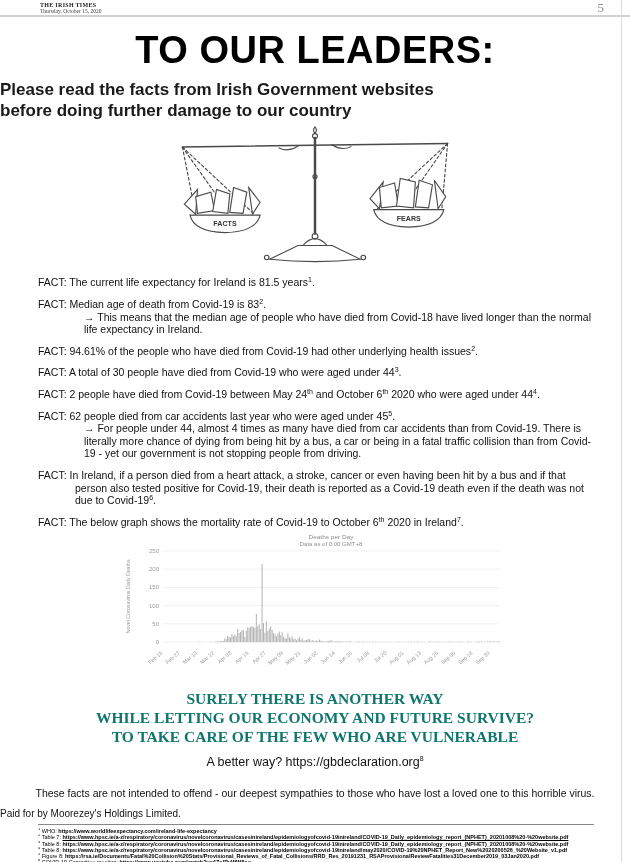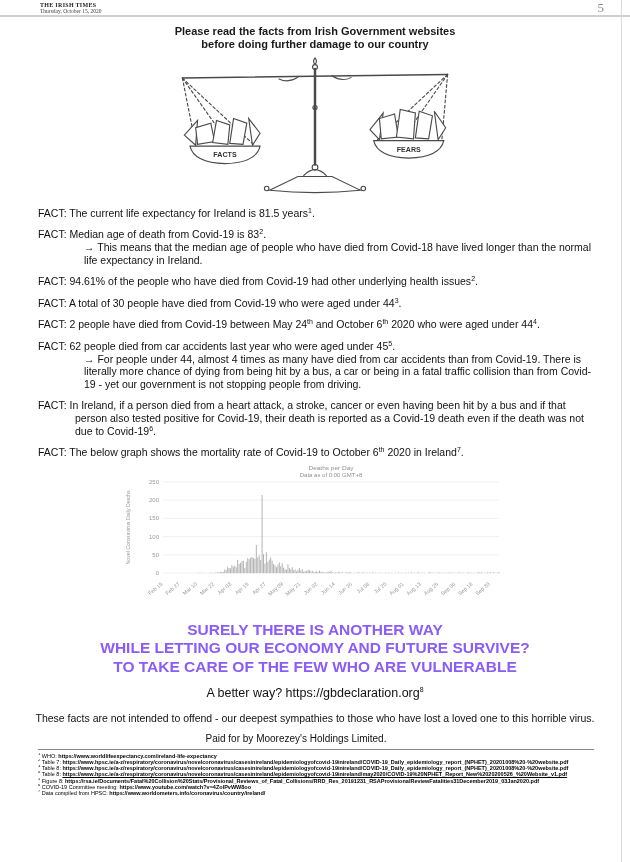--- a/index.html
+++ b/index.html
@@ -5,34 +5,34 @@
   html,body{margin:0;padding:0;background:#fff;}
   .page{position:relative;width:630px;height:862px;background:#fff;overflow:hidden;
         font-family:"Liberation Sans",sans-serif;color:#111;}
   .edge{position:absolute;right:8px;top:0;bottom:0;width:1px;background:#d9d9d9;}
   .hdr{display:flex;justify-content:space-between;align-items:flex-start;padding:2px 26px 0 40px;}
   .masthead-name{font-family:"Liberation Serif",serif;font-size:6px;font-weight:bold;letter-spacing:.3px;color:#222;}
   .masthead-date{font-family:"Liberation Serif",serif;font-size:5.5px;color:#444;}
   .page-number{font-family:"Liberation Serif",serif;font-size:13px;color:#8a8a8a;line-height:11px;}
   .header-rule{height:2px;background:#cfcfcf;margin-top:1px;}
   .headline{margin:12px 0 0;text-align:center;font-size:38px;font-weight:bold;letter-spacing:.5px;color:#000;}
-  .subhead{margin-top:8px;text-align:center;font-size:11px;font-weight:bold;line-height:1.22;color:#1a1a1a;}
+  .subhead{margin-top:8px;text-align:left;font-size:17px;font-weight:bold;line-height:1.22;color:#1a1a1a;}
   .scales{width:322px;margin:4px auto 0;}
   .scales svg{display:block;width:322px;height:138px;}
   .facts{padding:4px 34px 0 38px;}
   .fact{margin-top:9px;font-size:10.5px;line-height:1.2;}
   .fact-main{padding-left:37px;text-indent:-37px;}
   .fact-sub{padding-left:46px;}
   sup{font-size:7px;vertical-align:super;line-height:0;}
   .fact b{font-weight:normal;}
   .chart{width:392px;margin:2px auto 0;}
-  .surely{margin-top:4px;text-align:center;font-weight:bold;font-size:15.5px;line-height:1.2;color:#8b5cf6;}
+  .surely{margin-top:4px;text-align:center;font-weight:bold;font-size:15.5px;line-height:1.2;color:#0f766e;font-family:Liberation Serif, serif;}
   .betterway{margin-top:9px;text-align:center;font-size:12.5px;}
-  .sympathy{margin-top:12px;text-align:center;font-size:10.5px;}
-  .paidfor{margin-top:9px;text-align:center;padding-right:38px;font-size:10px;}
+  .sympathy{margin-top:18px;text-align:center;font-size:10.5px;}
+  .paidfor{margin-top:9px;text-align:left;padding-right:38px;font-size:10px;}
   .footrule{margin:5px 36px 2px 38px;border-top:1px solid #888;}
   .footnotes{padding:1px 28px 0 38px;font-size:5.5px;line-height:1.14;color:#000;}
   .fn{white-space:nowrap;overflow:hidden;}
   .fn sup{font-size:4px;}
   .fn-link{font-weight:bold;text-decoration:underline;}
 </style>
 </head>
 <body>
 
 <div class="page">
@@ -40,20 +40,21 @@
 
   <div class="hdr">
     <div>
       <div class="masthead-name">THE IRISH TIMES</div>
       <div class="masthead-date">Thursday, October 15, 2020</div>
     </div>
     <div class="page-number">5</div>
   </div>
   <div class="header-rule"></div>
 
+  <h1 class="headline">TO OUR LEADERS:</h1>
 
   <div class="subhead">
     <div>Please read the facts from Irish Government websites</div>
     <div>before doing further damage to our country</div>
   </div>
 
   <div class="scales">
     <svg viewBox="0 0 340 150" preserveAspectRatio="none">
       <g fill="none" stroke="#4a4a4a" stroke-width="1.2" stroke-linecap="round">
 

